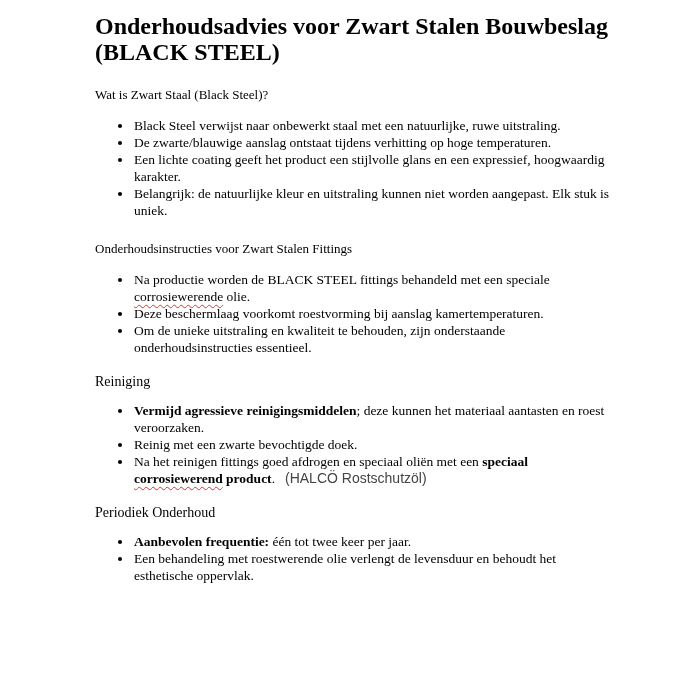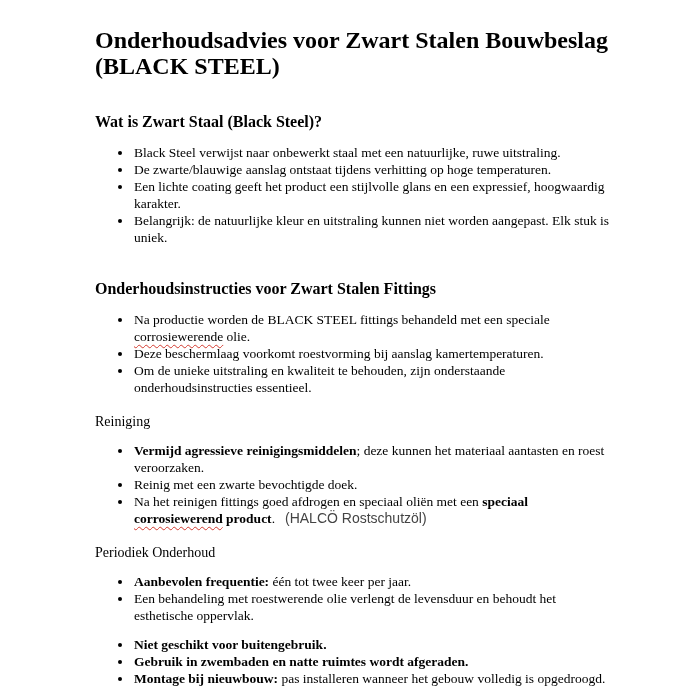--- a/index.html
+++ b/index.html
@@ -9,34 +9,34 @@
     width: 700px;
     height: 700px;
     overflow: hidden;
     color: #000000;
     font-family: "Liberation Serif", serif;
   }
   .page {
     box-sizing: border-box;
     width: 700px;
     height: 700px;
-    padding: 27px 88px 0 95px;
+    padding: 13px 88px 0 95px;
   }
   h1.doc-title {
     font-size: 24px;
     line-height: 26px;
     font-weight: bold;
     margin: 0;
     max-width: 522px;
   }
   h2.section-heading {
-    font-size: 16px;
+    font-size: 13px;
     line-height: 21px;
-    font-weight: bold;
-    margin: 32px 0 0 0;
+    font-weight: normal;
+    margin: 19px 0 0 0;
   }
   h3.sub-heading {
     font-size: 14px;
     line-height: 17px;
     font-weight: normal;
     margin: 17px 0 0 0;
   }
   ul.bullet-list {
     margin: 12px 0 0 0;
     padding: 0 0 0 38px;
@@ -103,21 +103,14 @@
   <h3 class="sub-heading">Periodiek Onderhoud</h3>
 
   <ul class="bullet-list">
     <li>
       <span class="bold">Aanbevolen frequentie:</span><span> één tot twee keer per jaar.</span>
     </li>
     <li>Een behandeling met roestwerende olie verlengt de levensduur en behoudt het esthetische oppervlak.</li>
   </ul>
 
 
-  <ul class="bullet-list">
-    <li class="bold">Niet geschikt voor buitengebruik.</li>
-    <li class="bold">Gebruik in zwembaden en natte ruimtes wordt afgeraden.</li>
-    <li>
-      <span class="bold">Montage bij nieuwbouw:</span><span> pas installeren wanneer het gebouw volledig is opgedroogd.</span>
-    </li>
-  </ul>
 
 </main>
 
 </body></html>

